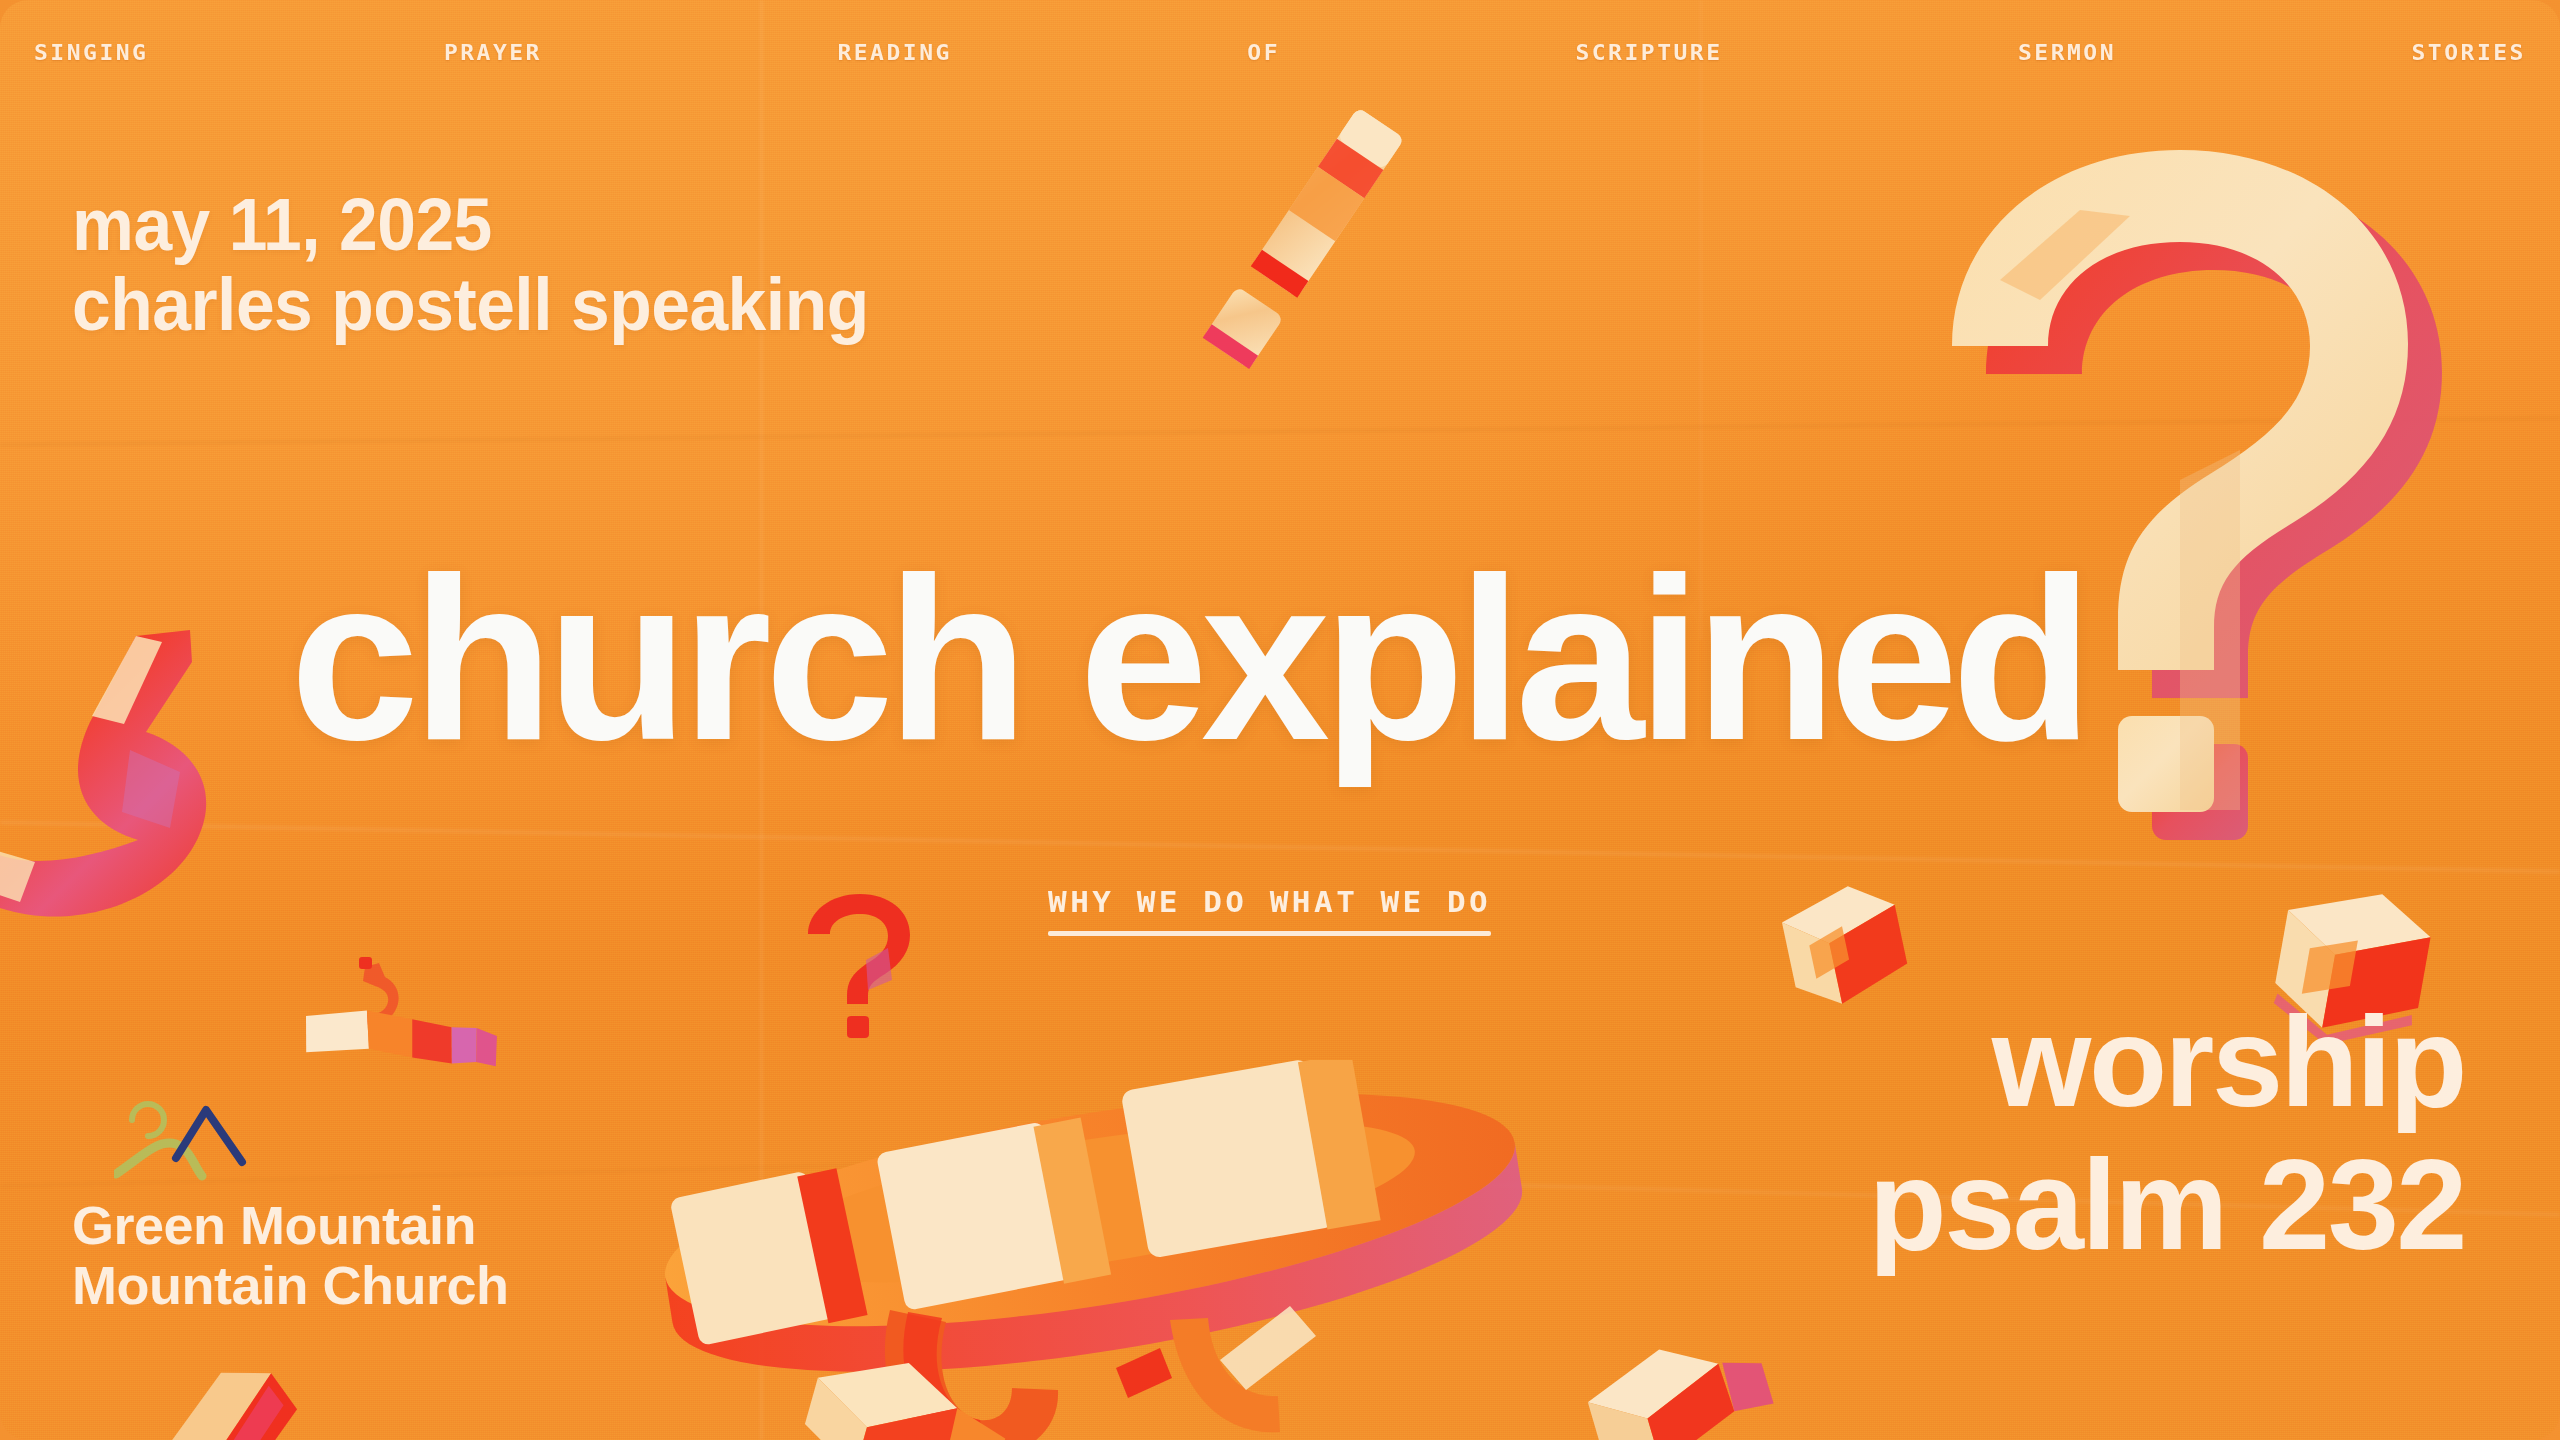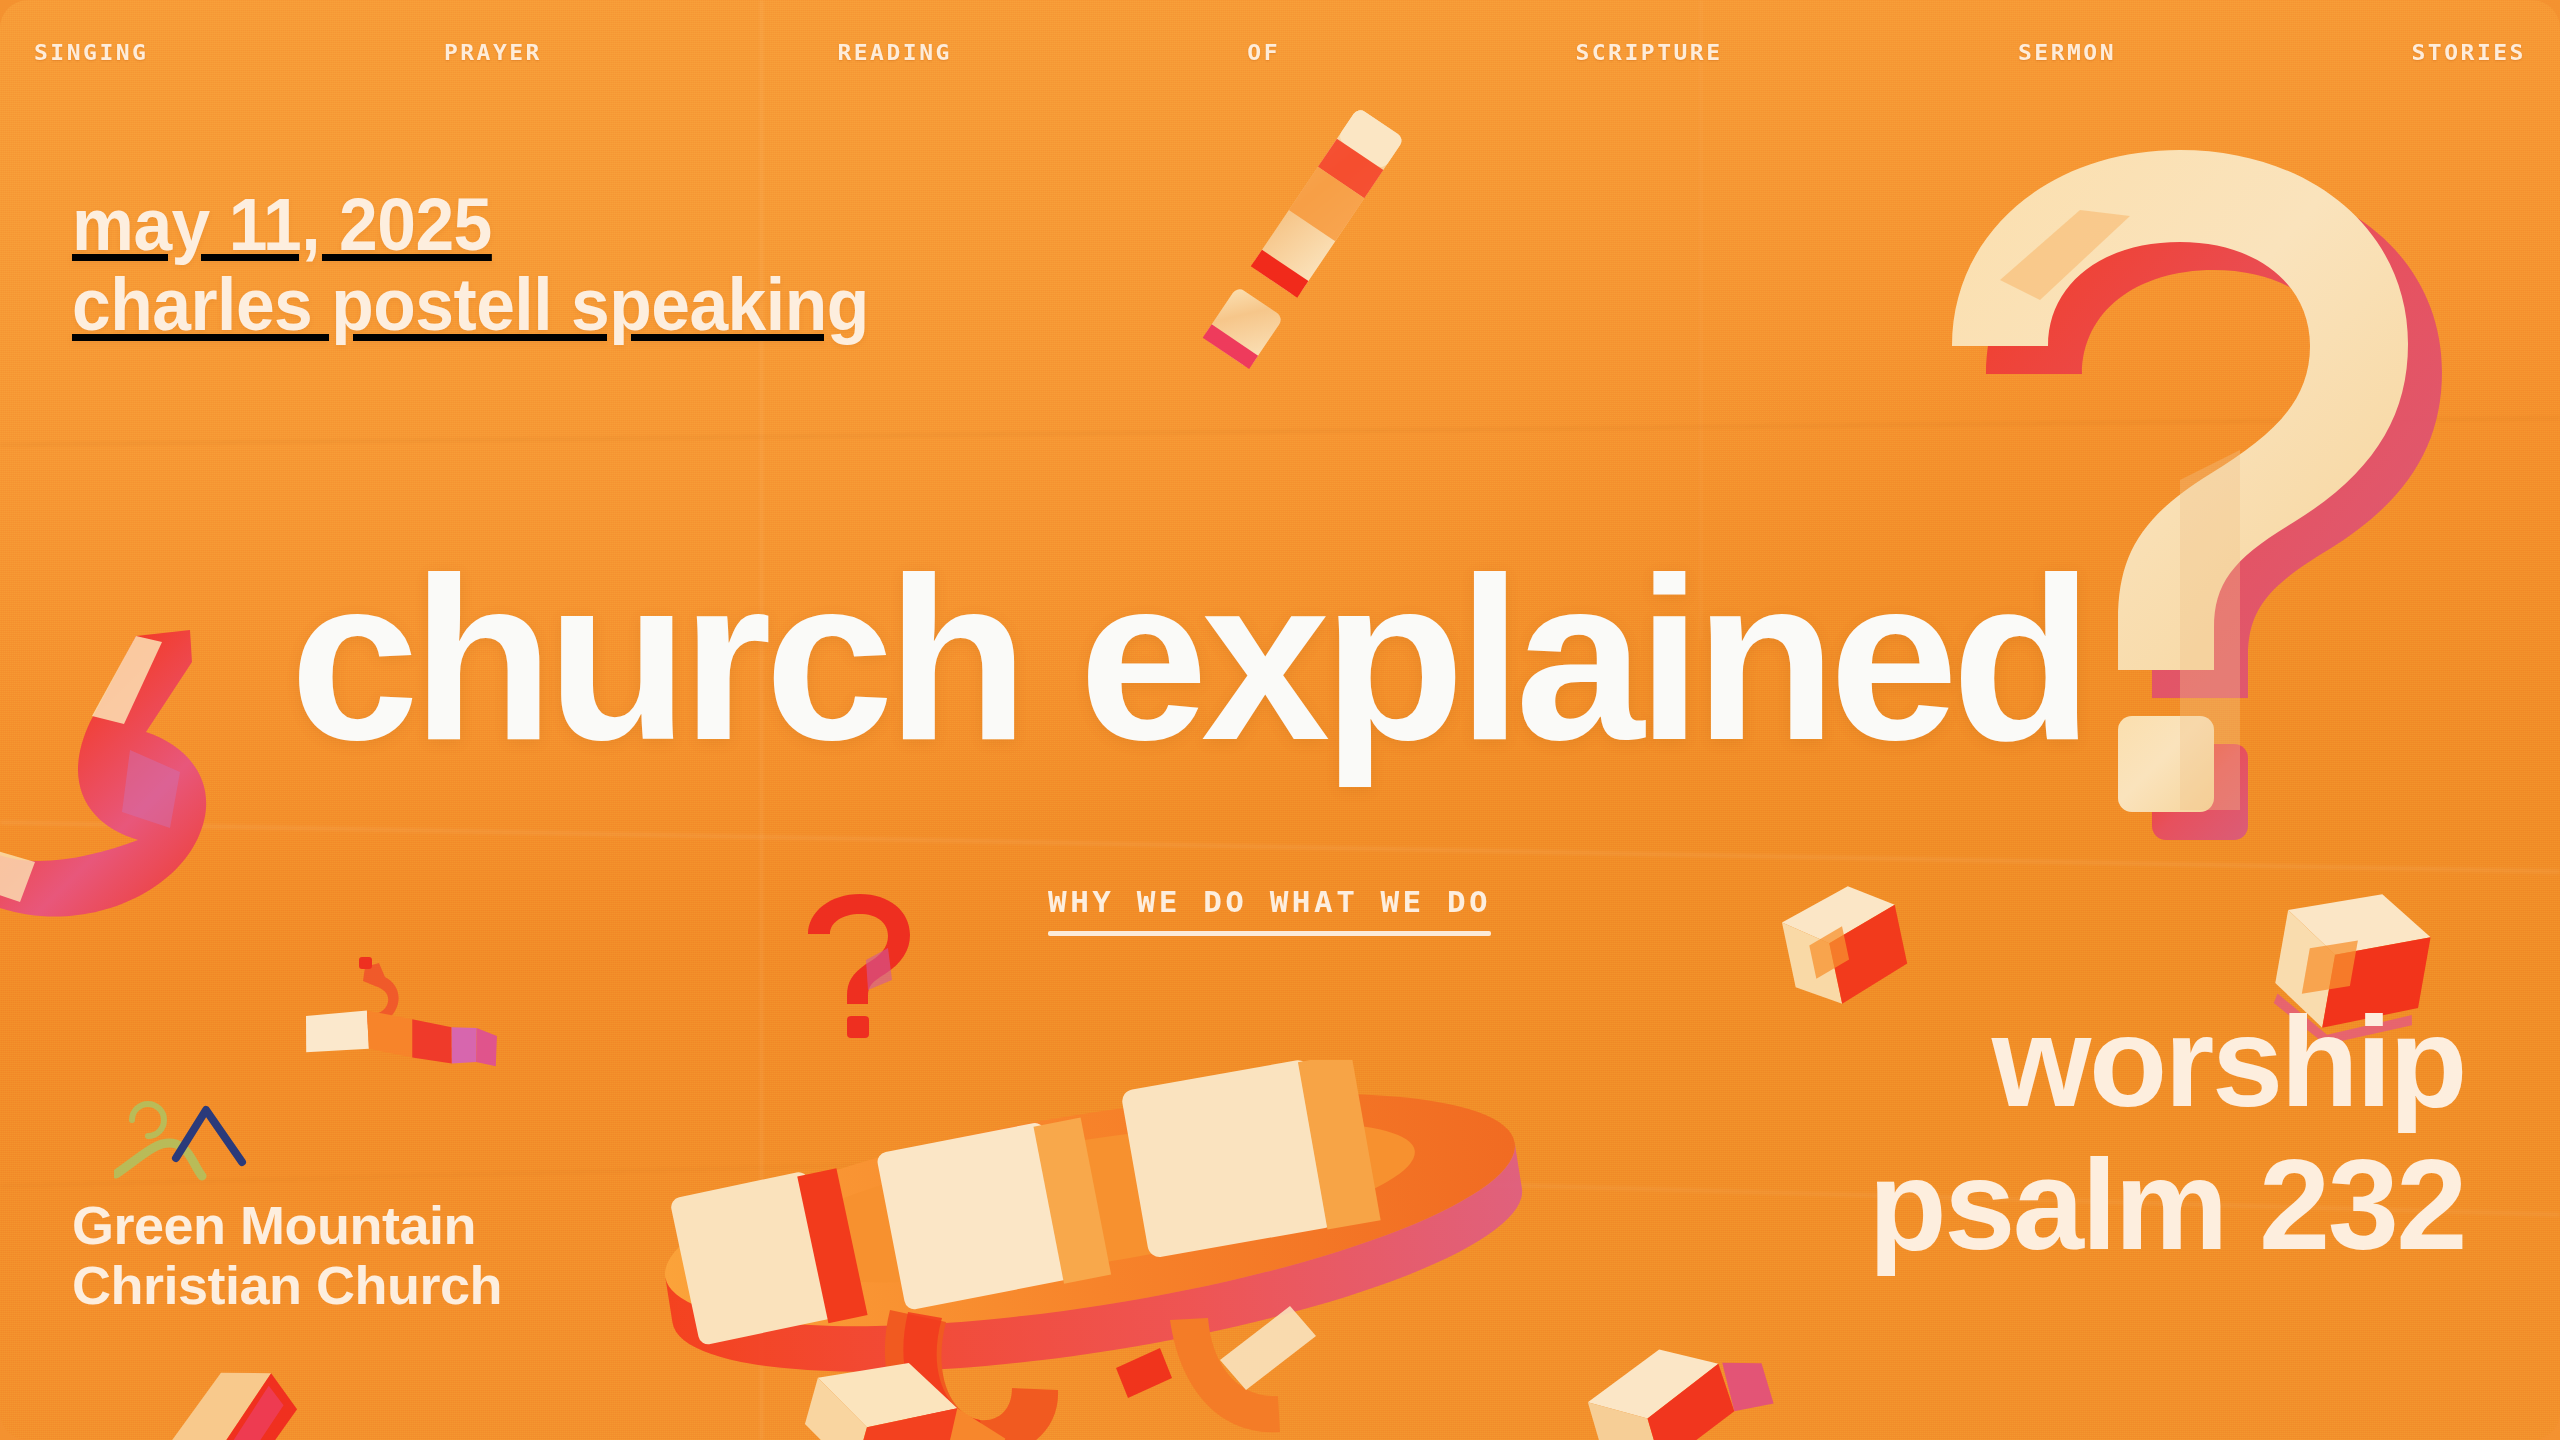--- a/index.html
+++ b/index.html
@@ -81,21 +81,21 @@
     letter-spacing:2.5px;
     color:rgba(255,244,232,.92);
     text-transform:uppercase;
     white-space:nowrap;
     text-shadow:0 1px 2px rgba(180,80,10,.25);
     transform:scaleY(.92);
   }
 
   
   .datebox{
-    position:absolute; left:72px; top:185px; z-index:7;text-decoration:underline;
+    position:absolute; left:72px; top:185px; z-index:7;
   }
   .datebox .line{
     font-family:"Liberation Sans", sans-serif;
     font-weight:700;
     font-size:74px;
     line-height:1.08;
     color:#FDEEDE;
     letter-spacing:-0.5px;
     transform:scaleX(.94);
     transform-origin:left center;
@@ -395,16 +395,16 @@
     <div class="line">psalm 232</div>
   </div>
 
   <div class="logo">
     <svg class="logo-mark" viewBox="0 0 190 92">
       <path d="M18 20 a16 16 0 1 1 16 16" fill="none" stroke="#B9BB58" stroke-width="6" stroke-linecap="round"></path>
       <path d="M2 74 C 26 58 44 38 62 44 C 76 49 80 66 88 76" fill="none" stroke="#B9BB58" stroke-width="9" stroke-linecap="round"></path>
       <path d="M62 58 L 92 10 L 128 62" fill="none" stroke="#2B3A7A" stroke-width="8" stroke-linecap="round" stroke-linejoin="round"></path>
     </svg>
     <div class="logo-text">Green Mountain</div>
-    <div class="logo-text" style="margin-top:0">Christian Church</div>
+    <div class="logo-text" style="margin-top:0">Mountain Church</div>
   </div>
 
 </div>
 
 </body></html>

